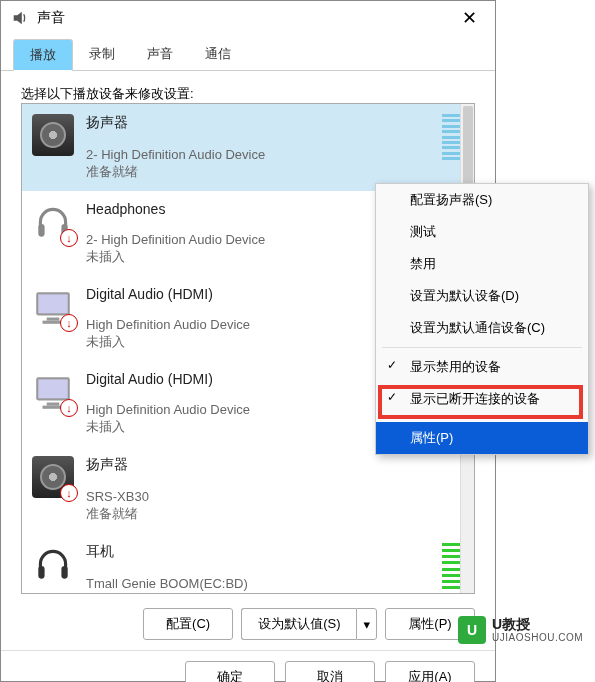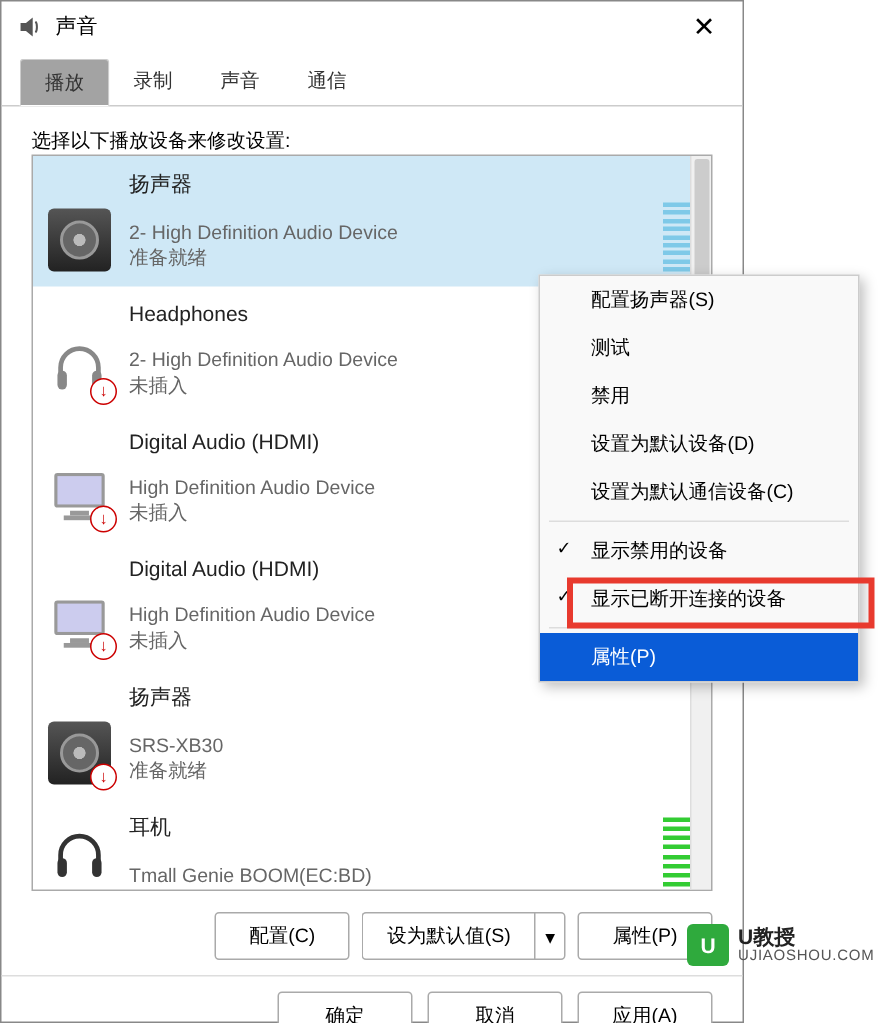--- a/index.html
+++ b/index.html
@@ -4,25 +4,25 @@
 <style>
 *{box-sizing:border-box;margin:0;padding:0;font-family:"Microsoft YaHei","Segoe UI",sans-serif;font-size:13px}
 body{background:#fff;width:595px;height:682px;position:relative;overflow:hidden}
 .window{width:496px;height:682px;border:1px solid #888;background:#fff;display:flex;flex-direction:column}
 .title-bar{display:flex;align-items:center;padding:6px 10px;height:36px}
 .title-bar svg{margin-right:8px}
 .title-text{flex:1;font-size:14px}
 .close-btn{font-size:18px;padding:0 8px;cursor:pointer}
 .tabs{display:flex;border-bottom:1px solid #ccc;padding:0 12px;margin-top:4px}
 .tab{padding:6px 16px;cursor:pointer;color:#333}
-.tab.active{background:#a3a3a3;border:1px solid #ccc;border-bottom:1px solid #fff;margin-bottom:-1px;border-radius:3px 3px 0 0}
+.tab.active{background:#7dd3fc;border:1px solid #ccc;border-bottom:1px solid #fff;margin-bottom:-1px;border-radius:3px 3px 0 0}
 .content{padding:14px 20px 10px;flex:1;display:flex;flex-direction:column}
 .instruction{}
 .device-list{border:1px solid #aaa;flex:1;overflow:hidden;background:#fff}
-.device-item{display:flex;align-items:flex-end;padding:10px 10px;position:relative;min-height:70px}
+.device-item{display:flex;align-items:flex-start;padding:10px 10px;position:relative;min-height:70px}
 .device-item.selected{background:#cfe8f6}
 .device-icon{width:42px;height:42px;margin-right:12px;position:relative;flex-shrink:0}
 .icon-speaker{background:linear-gradient(#555,#222);border-radius:4px;display:flex;align-items:center;justify-content:center}
 .icon-speaker::after{content:"";width:22px;height:22px;border-radius:50%;background:radial-gradient(circle,#bbb 25%,#666 27%,#666 100%);border:2px solid #999}
 .icon-headphone,.icon-monitor{display:flex;align-items:center;justify-content:center}
 .overlay-badge{position:absolute;bottom:-4px;right:-4px;width:18px;height:18px;border-radius:50%;background:#fff;border:1.5px solid #c00;display:flex;align-items:center;justify-content:center}
 .overlay-badge::after{content:"↓";color:#c00;font-size:11px;font-weight:bold}
 .device-info{flex:1}
 .dev-name{font-size:14px;color:#222}
 .selected .dev-name{font-weight:normal}
@@ -33,21 +33,21 @@
 .level-bar.green{background:#3c3}
 .scrollbar{width:14px;background:#f0f0f0;border-left:1px solid #ddd;position:absolute;right:0;top:0;bottom:0}
 .scroll-thumb{background:#ccc;width:10px;margin:2px auto;height:60%;border-radius:2px}
 .bottom-buttons{display:flex;justify-content:flex-end;margin-top:14px;gap:8px}
 .btn{border:1px solid #aaa;background:#fff;padding:6px 16px;border-radius:3px;cursor:pointer;min-width:90px;text-align:center;font-size:13px}
 .btn-group{display:flex;gap:8px}
 .dropdown-btn{display:flex;align-items:stretch}
 .dropdown-btn .btn{border-radius:3px 0 0 3px;border-right:none}
 .dropdown-arrow{border:1px solid #aaa;padding:6px 6px;border-radius:0 3px 3px 0;background:#fff;cursor:pointer;display:flex;align-items:center}
 .dialog-buttons{display:flex;justify-content:flex-end;gap:10px;padding:10px 20px;border-top:1px solid #ddd;position:relative}
-.context-menu{position:absolute;right:22px;top:183px;width:214px;background:#f9f9f9;border:1px solid #ccc;box-shadow:3px 3px 8px rgba(0,0,0,.25);z-index:10}
+.context-menu{position:absolute;right:6px;top:183px;width:214px;background:#f9f9f9;border:1px solid #ccc;box-shadow:3px 3px 8px rgba(0,0,0,.25);z-index:10}
 .menu-item{padding:7px 14px 7px 34px;cursor:pointer;font-size:13px;position:relative}
 .menu-item.checked::before{content:"✓";position:absolute;left:11px;top:7px;font-size:12px}
 .menu-item.highlighted{background:#0a5cd7;color:#fff}
 .menu-sep{height:1px;background:#ddd;margin:3px 6px}
 .highlight-box{position:absolute;border:4px solid #e83a2e;pointer-events:none;z-index:11}
 .hb1{right:12px;top:385px;width:205px;height:34px}
 .watermark{position:absolute;right:12px;bottom:38px;display:flex;align-items:center;gap:6px;z-index:20}
 .wm-logo{width:28px;height:28px;background:#2faa3d;border-radius:4px;display:flex;align-items:center;justify-content:center;color:#fff;font-weight:bold;font-size:14px}
 .wm-text{display:flex;flex-direction:column;line-height:1.1}
 .wm-text .t1{font-weight:bold;font-size:14px;color:#222}

